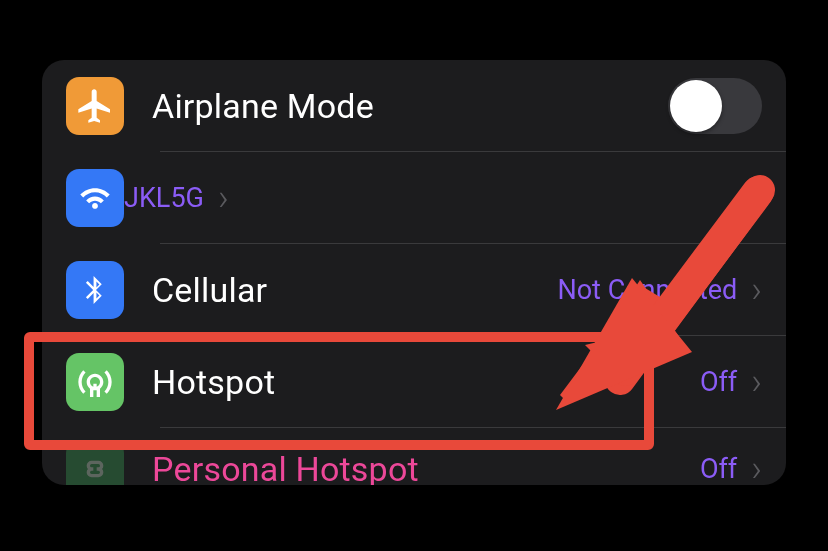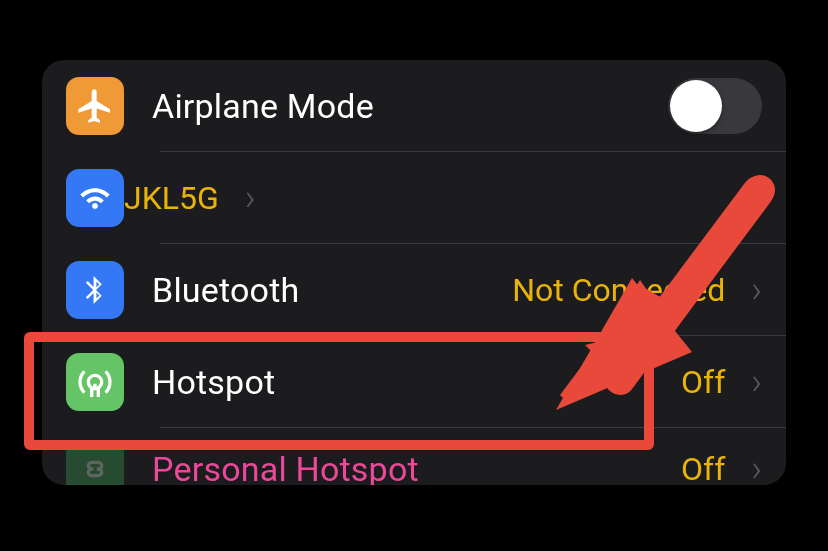--- a/index.html
+++ b/index.html
@@ -6,21 +6,21 @@
   .panel{position:absolute;left:42px;top:60px;width:744px;height:425px;background:#1c1c1e;border-radius:22px;box-sizing:border-box;overflow:hidden}
   .row{display:flex;align-items:center;height:92px;padding:0 24px;position:relative;box-sizing:border-box}
   .divider{position:absolute;left:118px;right:0;bottom:0;height:1px;background:#3a3a3c}
   .icon-box{width:58px;height:58px;border-radius:13px;display:flex;align-items:center;justify-content:center;flex-shrink:0}
   .orange{background:#f09a37}
   .blue{background:#3478f6}
   .green{background:#65c466}
   .darkgreen{background:#2e6b3e;opacity:.6}
   .label{margin-left:28px;font-size:34px;color:#fff;letter-spacing:.2px;flex-grow:1}
   .dim{color:#ec4899}
-  .detail{font-size:32px;color:#eab308;margin-right:26px;white-space:nowrap}
+  .detail{font-size:27px;color:#8b5cf6;margin-right:14px;white-space:nowrap}
   .chevron{color:#5a5a5e;font-size:36px;font-weight:300;line-height:1}
   .switch{width:94px;height:56px;border-radius:28px;background:#39393d;position:relative;flex-shrink:0}
   .knob{position:absolute;width:52px;height:52px;border-radius:50%;background:#fff;top:2px;left:2px;box-shadow:0 2px 4px rgba(0,0,0,.4)}
   .row5{height:82px}
   
   .highlight{position:absolute;left:24px;top:332px;width:630px;height:118px;border:10px solid #e8493a;border-radius:6px;box-sizing:border-box;pointer-events:none;z-index:10}
   
   .arrow-svg{position:absolute;left:0;top:0;width:828px;height:551px;pointer-events:none;z-index:11}
 </style>
 </head>
@@ -51,21 +51,21 @@
     <div class="chevron">›</div>
     <div class="divider"></div>
   </div>
 
   <div class="row">
     <div class="icon-box blue">
       <svg width="34" height="44" viewBox="0 0 24 24" fill="#fff">
           <path d="M12.7 12l4.05-4.05L11 2.2v7.6L6.85 5.65 5.6 6.9 10.7 12l-5.1 5.1 1.25 1.25L11 14.2v7.6l5.75-5.75L12.7 12zm.3-5.95l2.1 2.1-2.1 2.1V6.05zm0 11.9v-4.2l2.1 2.1-2.1 2.1z"></path>
         </svg>
     </div>
-    <div class="label">Bluetooth</div>
+    <div class="label">Cellular</div>
     <div class="detail">Not Connected</div>
     <div class="chevron">›</div>
     <div class="divider"></div>
   </div>
 
   <div class="row">
     <div class="icon-box green">
       <svg width="40" height="40" viewBox="0 0 24 24" fill="#fff">
           <path d="M12 7c-2.76 0-5 2.24-5 5 0 1.63.79 3.08 2 3.99V21h2v-4h2v4h2v-5.01c1.21-.91 2-2.36 2-3.99 0-2.76-2.24-5-5-5zm0 2c1.66 0 3 1.34 3 3 0 1.3-.84 2.4-2 2.82V13h-2v1.82c-1.16-.42-2-1.52-2-2.82 0-1.66 1.34-3 3-3zM4.93 4.93l1.41 1.41C4.9 7.79 4 9.79 4 12s.9 4.21 2.34 5.66l-1.41 1.41C3.12 17.26 2 14.76 2 12s1.12-5.26 2.93-7.07zm14.14 0C20.88 6.74 22 9.24 22 12s-1.12 5.26-2.93 7.07l-1.41-1.41C19.1 16.21 20 14.21 20 12s-.9-4.21-2.34-5.66l1.41-1.41z"></path>
         </svg>

